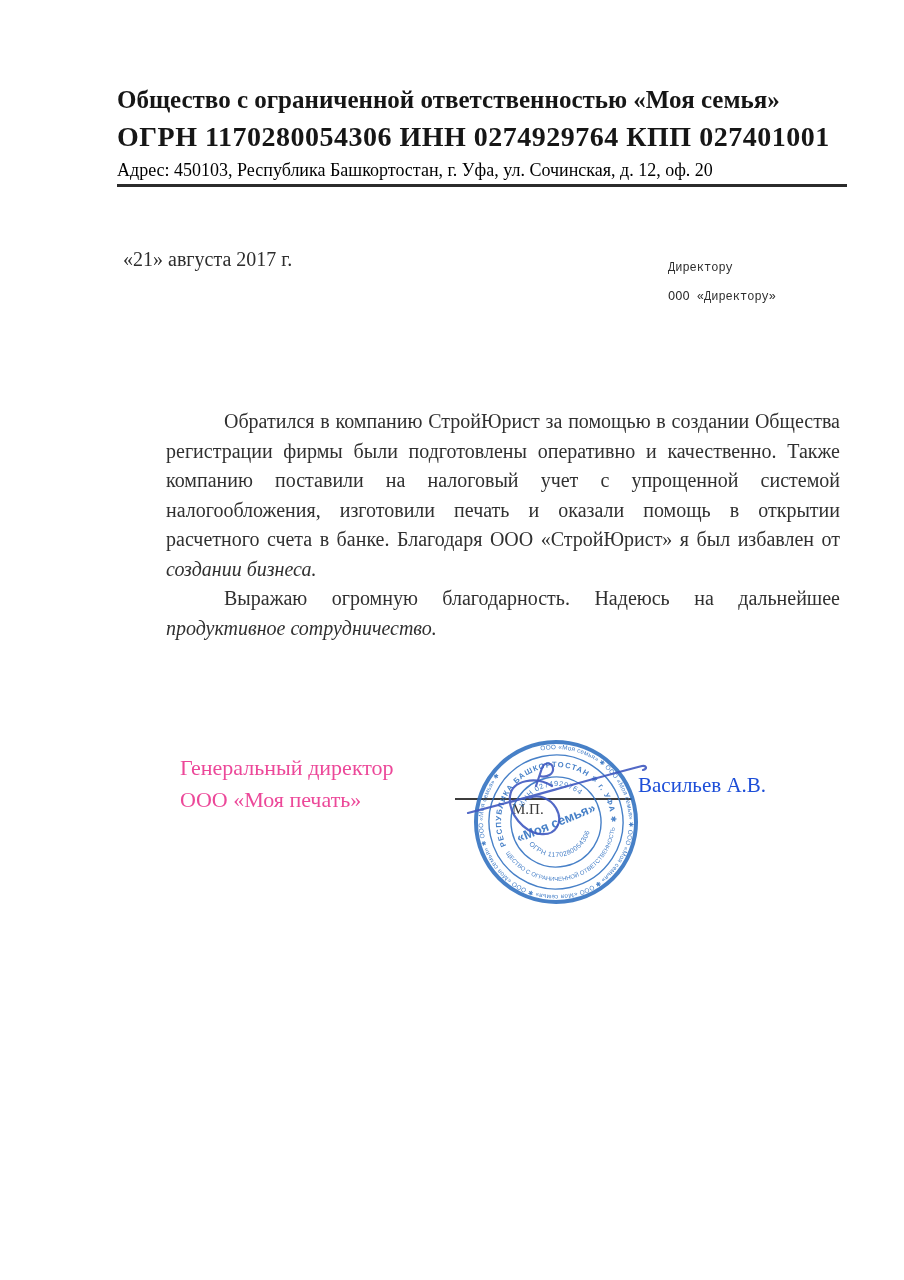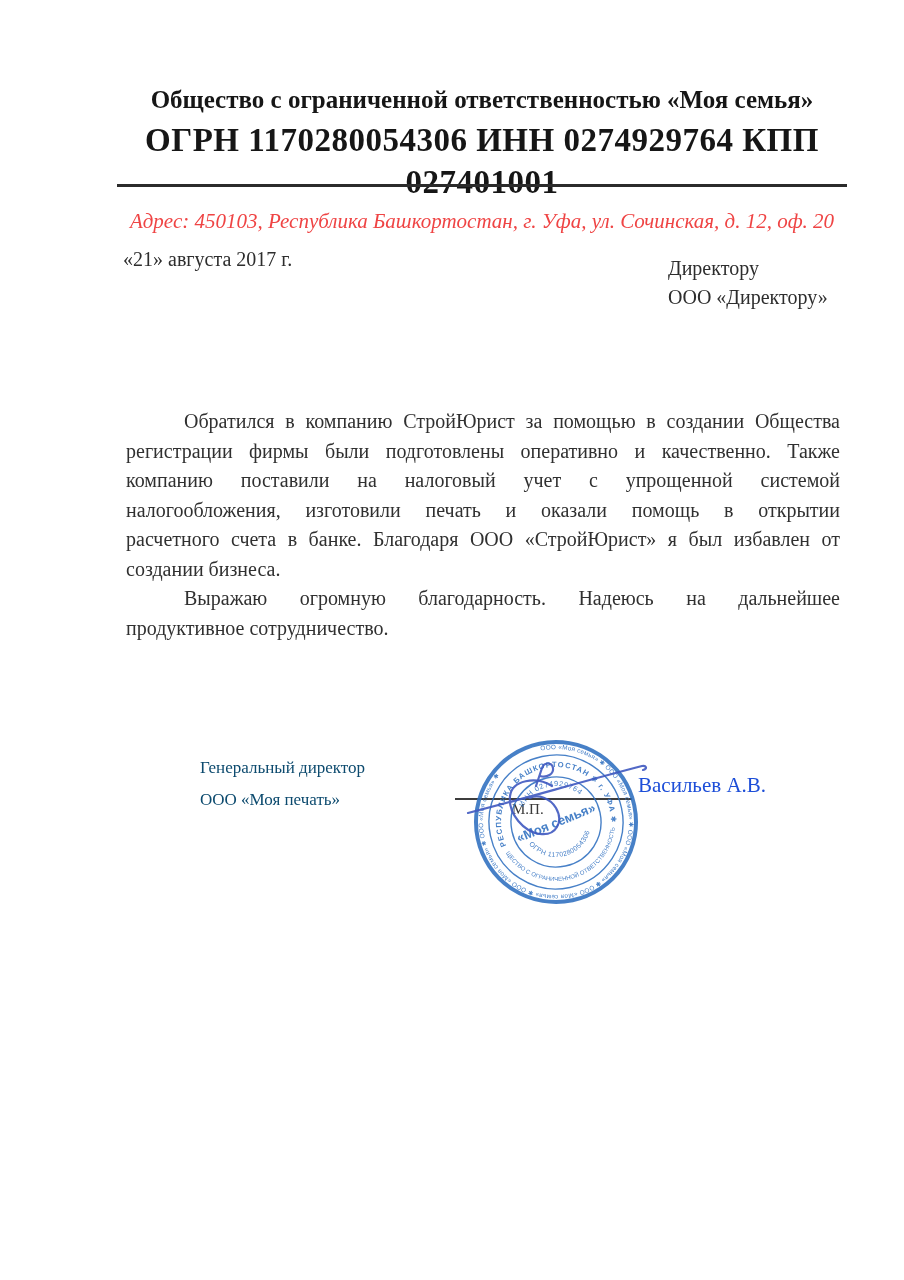--- a/index.html
+++ b/index.html
@@ -2,35 +2,35 @@
 <html><head>
 <meta charset="utf-8">
 <style>
   html,body{margin:0;padding:0;background:#e9e9e9;}
   .page{
     position:relative;width:904px;height:1280px;background:#ffffff;
     font-family:"Liberation Serif","DejaVu Serif",serif;color:#2d2d2d;
     overflow:hidden;margin:0 auto;
   }
   
-  .letterhead{position:absolute;left:117px;top:84px;width:730px;text-align:center;}
+  .letterhead{position:absolute;left:117px;top:84px;width:730px;}
   .lh-company{font-size:25px;font-weight:bold;color:#161616;line-height:1.3;}
-  .lh-reg{font-size:33px;font-weight:bold;color:#161616;line-height:1.3;margin-top:2px;letter-spacing:.5px;}
-  .lh-addr{font-size:21px;color:#ef4444;margin-top:5px;font-style:italic;}
+  .lh-reg{font-size:28px;font-weight:bold;color:#161616;line-height:1.3;margin-top:2px;letter-spacing:.5px;}
+  .lh-addr{font-size:18px;color:#000000;margin-top:5px;}
   .lh-rule{position:absolute;left:117px;top:184px;width:730px;height:3px;background:#2b2b2b;}
   
   .date{position:absolute;left:123px;top:248px;font-size:20px;}
-  .addressee{position:absolute;left:668px;top:254px;font-size:20px;line-height:29px;}
+  .addressee{position:absolute;left:668px;top:254px;font-size:12px;line-height:29px;font-family:Liberation Mono, monospace;}
   
   .body-block{position:absolute;left:126px;top:407px;width:714px;font-size:20px;line-height:29.5px;color:#303030;}
-  .bline{text-align:justify;text-align-last:justify;}
+  .bline{text-align:justify;text-align-last:justify;margin-left:40px;}
   .bline.indent{padding-left:58px;}
-  .bline.lastline{text-align-last:left;}
+  .bline.lastline{text-align-last:left;font-style:italic;}
   
-  .sig-title{position:absolute;left:180px;top:752px;font-size:17px;line-height:32px;color:#0c4a6e;margin-left:20px;}
+  .sig-title{position:absolute;left:180px;top:752px;font-size:22px;line-height:32px;color:#ec4899;}
   .sig-name{position:absolute;left:638px;top:773px;font-size:21px;color:#1d4ed8;}
   .sig-line{position:absolute;left:455px;top:798px;width:177px;height:2px;background:#3d3d3d;z-index:1;}
   .mp-label{position:absolute;left:512px;top:801px;font-size:15px;color:#3a3a3a;z-index:1;text-align:center;}
   
   .stamp-svg{position:absolute;left:460px;top:726px;z-index:2;opacity:.88;}
   .stamp-ink{color:#2e6fc0;}
   .stamp-ink circle{stroke:currentColor;fill:none;}
   .stamp-ink text{fill:currentColor;font-family:"Liberation Sans","DejaVu Sans",sans-serif;}
   .st-outer{font-size:6.4px;letter-spacing:.2px;}
   .st-upper{font-size:7.6px;font-weight:bold;letter-spacing:1.1px;}

